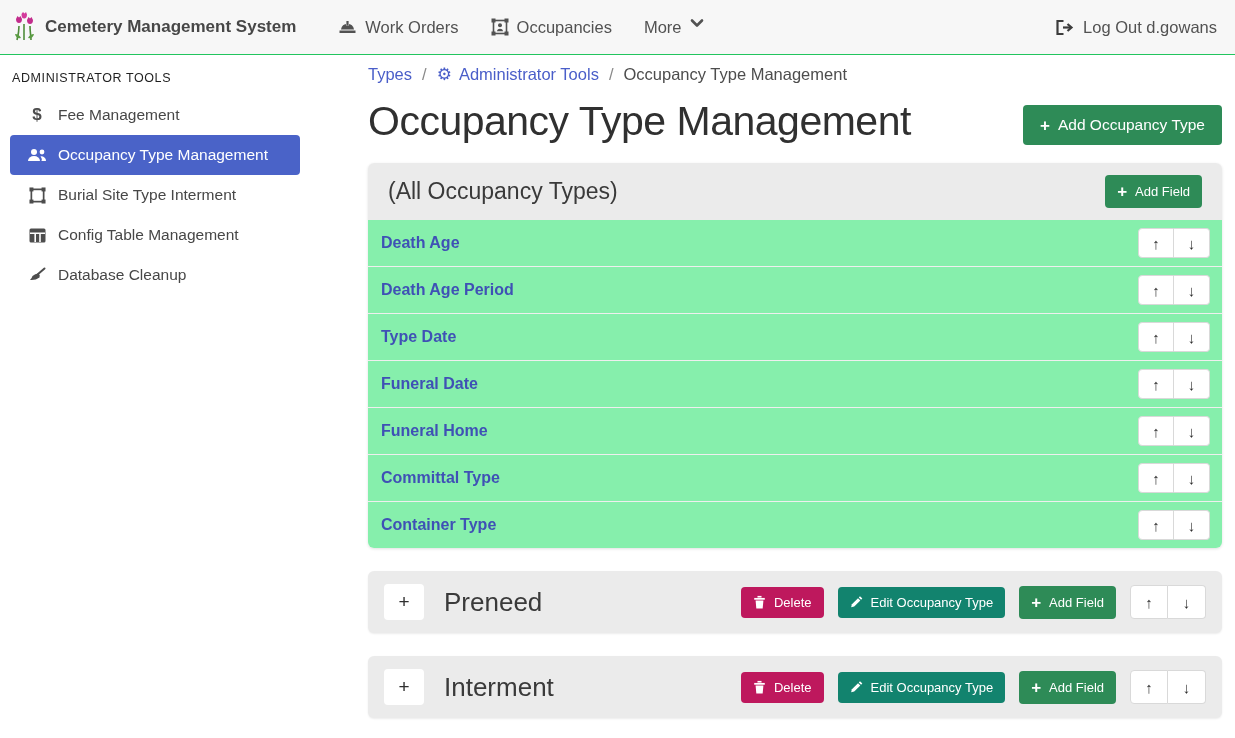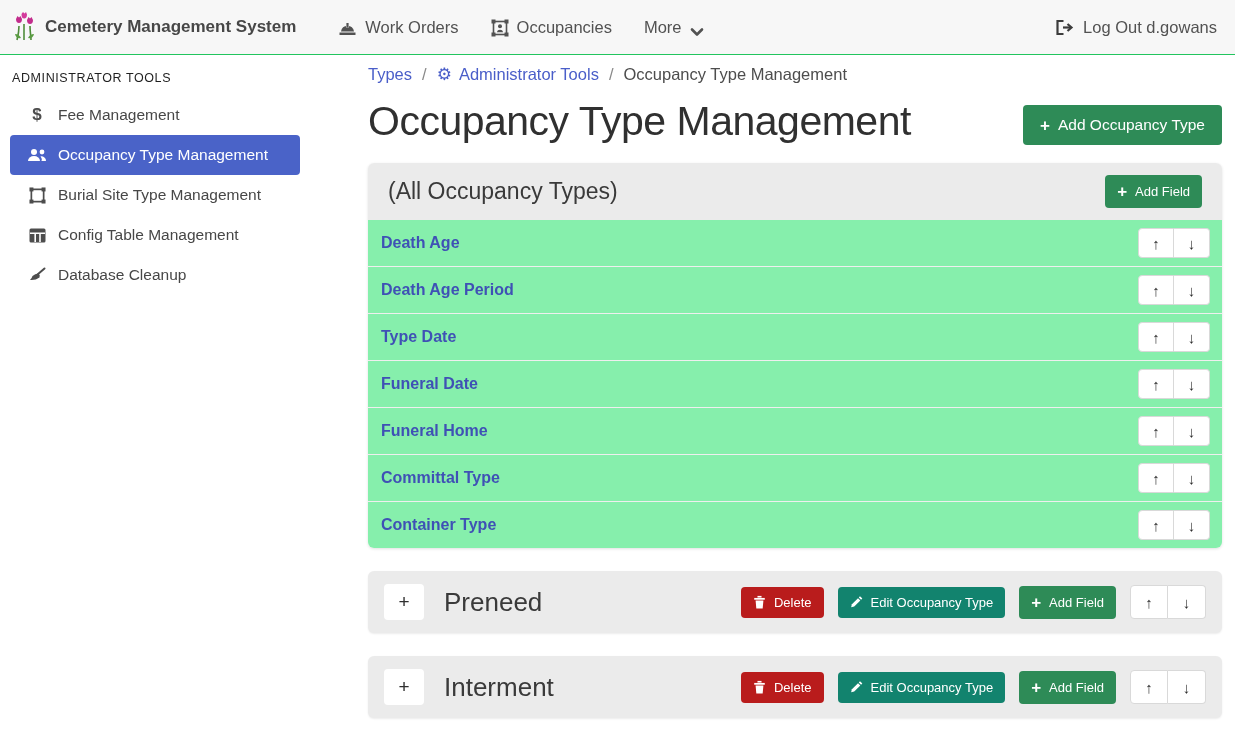--- a/index.html
+++ b/index.html
@@ -16,21 +16,21 @@
     background: #f7f7f7;
     display: flex;
     align-items: center;
     padding: 0 18px 0 12px;
     border-bottom: 1px solid #22c55e;
   }
   .brand { display: flex; align-items: center; gap: 9px; cursor: pointer; }
   .brand-title { font-size: 17px; font-weight: bold; color: #474747; }
   .nav-items { display: flex; align-items: center; margin-left: 30px; gap: 8px; }
   .nav-item {
-    display: flex; align-items: flex-end; gap: 8px;
+    display: flex; align-items: flex-start; gap: 8px;
     padding: 8px 12px; font-size: 16.5px; color: #525252; cursor: pointer;
   }
   .navbar-spacer { flex: 1; }
   .logout { display: flex; align-items: center; gap: 9px; font-size: 16.5px; color: #525252; cursor: pointer; }
   .nav-ico { display: inline-flex; align-items: center; }
 
   
   .shell { display: flex; height: 683px; gap: 48px; }
 
   
@@ -73,21 +73,21 @@
     box-shadow: 0 1px 3px rgba(0,0,0,0.12);
     background: #fff; overflow: hidden;
   }
   .card-header {
     background: #ebebeb; padding: 12px 20px;
     display: flex; justify-content: space-between; align-items: center;
   }
   .card-header-title { font-size: 23px; color: #3a3a3a; }
   .btn-small { font-size: 13px; padding: 8px 12px; }
   .btn-green { background: #2e8b57; }
-  .btn-red { background: #b91c1c; }
+  .btn-red { background: #be185d; }
   .btn-teal { background: #12836e; }
 
   .field-row {
     display: flex; justify-content: space-between; align-items: center;
     padding: 8px 12px 8px 13px; border-bottom: 1px solid #efefef; background: #86efac;
   }
   .field-row:last-child { border-bottom: none; }
   .field-link { font-size: 16px; font-weight: bold; color: #3f51b5; text-decoration: none; cursor: pointer; }
 
   .arrow-group { display: inline-flex; }
@@ -212,21 +212,21 @@
     <div class="side-item">
       <span class="side-ico">
         <svg width="17" height="17" viewBox="0 0 18 18">
           <rect x="2.5" y="2.5" width="13" height="13" fill="none" stroke="#4d4d4d" stroke-width="1.8"></rect>
           <rect x="0.5" y="0.5" width="4.2" height="4.2" fill="#4d4d4d"></rect>
           <rect x="13.3" y="0.5" width="4.2" height="4.2" fill="#4d4d4d"></rect>
           <rect x="0.5" y="13.3" width="4.2" height="4.2" fill="#4d4d4d"></rect>
           <rect x="13.3" y="13.3" width="4.2" height="4.2" fill="#4d4d4d"></rect>
         </svg>
       </span>
-      <span>Burial Site Type Management</span>
+      <span>Burial Site Type Interment</span>
     </div>
 
     <div class="side-item">
       <span class="side-ico">
         <svg width="17" height="15" viewBox="0 0 17 15">
           <rect x="0.5" y="0.5" width="16" height="14" rx="1.5" fill="#4d4d4d"></rect>
           <path d="M1 5.2 H16 M6.2 5.2 V14 M11 5.2 V14" stroke="#ffffff" stroke-width="1.6"></path>
         </svg>
       </span>
       <span>Config Table Management</span>

